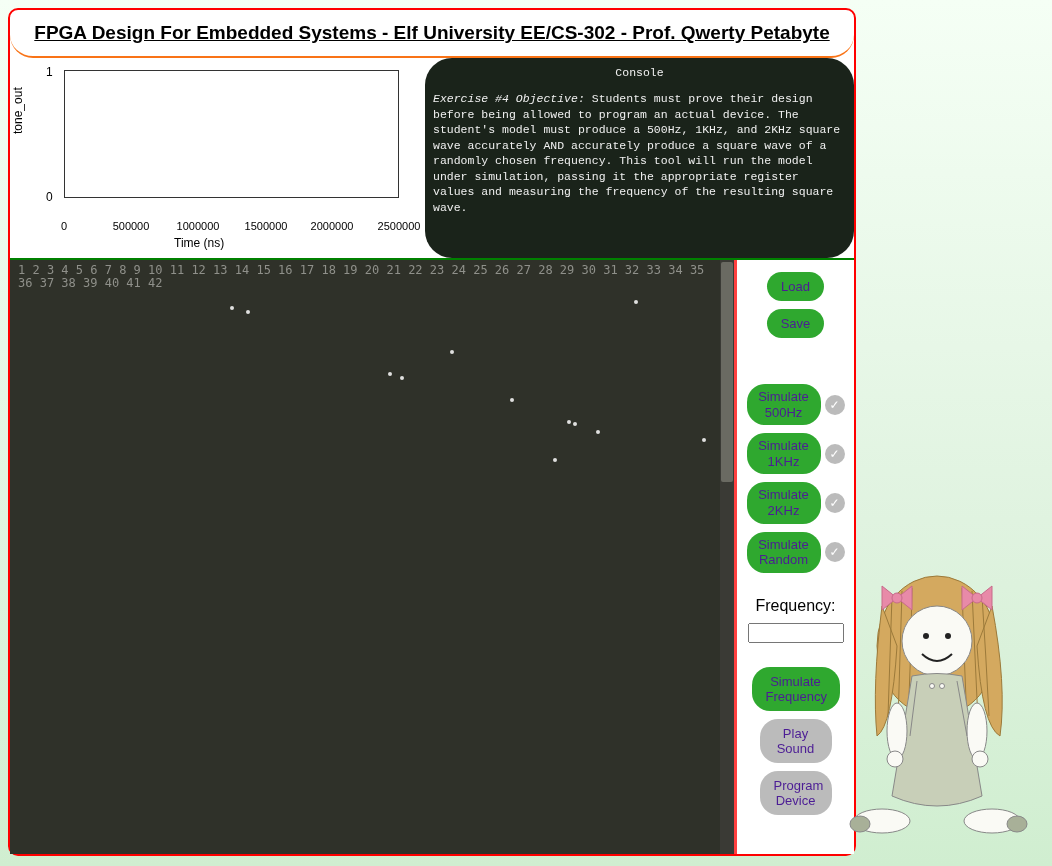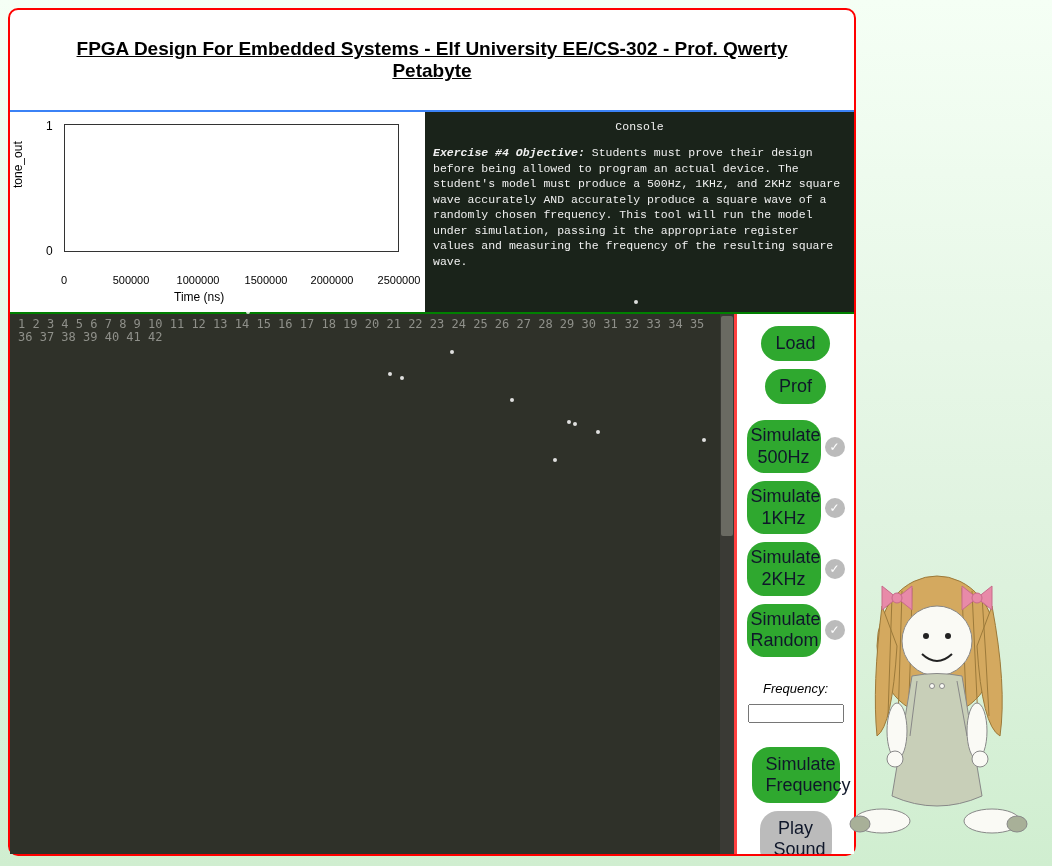--- a/index.html
+++ b/index.html
@@ -16,22 +16,23 @@
   border-radius: 10px;
   margin: 8px;
   background: white;
   width: 848px;
   height: 848px;
   display: flex;
   flex-direction: column;
 }
 .header {
   text-align: center;
-  padding: 28px;
-  border-bottom: 2px solid #3b82f6;
+  padding: 12px;
+  border-bottom: 2px solid #f97316;
+  border-radius: 23px;
 }
 .header h1 {
   font-size: 19px;
   font-weight: bold;
   text-decoration: underline;
 }
 .middle-row {
   display: flex;
   border-bottom: 2px solid green;
 }
@@ -81,30 +82,31 @@
   font-size: 11px;
   transform: translateX(-50%);
 }
 .console-panel {
   flex: 1;
   background: #1a231a;
   color: #f0f0f0;
   font-family: 'Courier New', monospace;
   font-size: 11.5px;
   padding: 4px 8px;
+  border-radius: 27px;
 }
 .console-title {
   text-align: center;
   padding: 4px;
 }
 .console-body {
   padding: 8px 0;
   line-height: 1.35;
 }
-.console-objective { font-style: italic; font-weight: bold; }
+.console-objective { font-style: italic; font-weight: normal; }
 .console-sig { text-align: right; margin-top: 18px; padding-right: 24px;}
 .editor-toolbar {
   display: flex;
   justify-content: center;
   align-items: center;
   padding: 2px;
   border-bottom: 1px solid #ccc;
   font-size: 12px;
   gap: 4px;
 }
@@ -151,25 +153,25 @@
   background: white;
   border-left: 3px solid #ff4040;
   display: flex;
   flex-direction: column;
   align-items: center;
   padding: 12px 6px;
   gap: 8px;
 }
 .btn {
   background: #2fa82f;
-  color: #0f172a;
+  color: #4c1d95;
   border: none;
   border-radius: 18px;
   padding: 7px 14px;
-  font-size: 18px;
+  font-size: 13px;
   cursor: pointer;
   text-align: center;
   min-width: 54px;
 }
 .btn.disabled {
   background: #bbb;
   cursor: default;
 }
 .sim-row {
   display: flex;
@@ -187,21 +189,21 @@
   height: 20px;
   border-radius: 50%;
   background: #bbb;
   color: white;
   display: flex;
   align-items: center;
   justify-content: center;
   font-size: 12px;
 }
 .sidebar-spacer { height: 30px; }
-.freq-label { font-size: 13px; margin-top: 16px; font-style: italic;}
+.freq-label { font-size: 16px; margin-top: 16px;}
 .freq-input { width: 96px; margin-bottom: 16px; height: 20px; }
 .scrollbar {
   position: absolute;
   right: 0;
   top: 0;
   width: 14px;
   height: 100%;
   background: #3a3a35;
 }
 .scroll-thumb {
@@ -357,21 +359,21 @@
         
           counter_real  counter_real  ;
 </div>
       <div class="scrollbar">
         <div class="scroll-thumb"></div>
       </div>
     </div>
 
     <div class="sidebar">
       <button class="btn">Load</button>
-      <button class="btn">Prof</button>
+      <button class="btn">Save</button>
 
       <div class="sidebar-spacer"></div>
 
       <div class="sim-row">
         <button class="btn">Simulate
 500Hz</button>
         <div class="status-dot">✓</div>
       </div>
       <div class="sim-row">
         <button class="btn">Simulate

